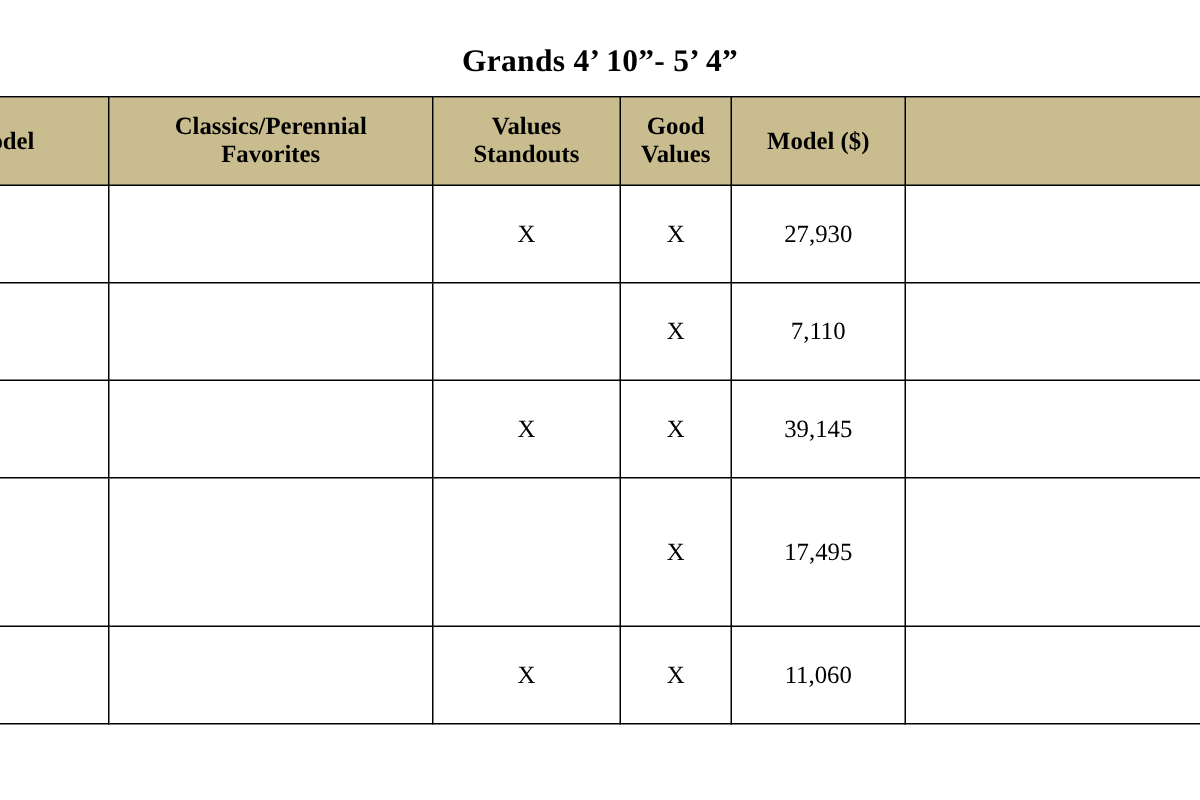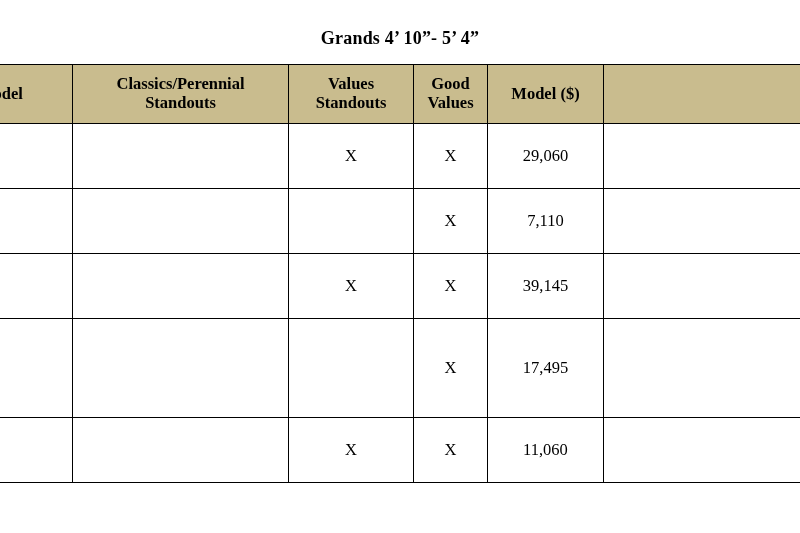--- a/index.html
+++ b/index.html
@@ -16,21 +16,21 @@
   }
   .page {
     position: relative;
     width: 800px;
     height: 533px;
     overflow: hidden;
   }
   .title {
     text-align: center;
     font-family: "Liberation Serif", serif;
-    font-size: 18px;
+    font-size: 21px;
     font-weight: bold;
     letter-spacing: 0.2px;
     padding-top: 28px;
     padding-bottom: 14px;
     color: #000;
   }
   
   .table-wrap {
     position: absolute;
     left: -72px;
@@ -98,37 +98,37 @@
         <col class="c-classics">
         <col class="c-musical">
         <col class="c-values">
         <col class="c-price">
         <col class="c-comments">
       </colgroup>
       <thead>
         <tr>
           <th>Model</th>
           <th>Classics/Perennial
-Standouts</th>
+Favorites</th>
           <th>Values
 Standouts</th>
           <th>Good
 Values</th>
           <th>Model ($)</th>
           <th class="comments-head">Comments</th>
         </tr>
       </thead>
       <tbody>
         <tr>
           <td class="model">Studio
 (5’)</td>
           <td></td>
           <td>X</td>
           <td>X</td>
-          <td>29,060</td>
+          <td>27,930</td>
           <td class="comment"></td>
         </tr>
         <tr>
           <td class="model">150</td>
           <td></td>
           <td></td>
           <td>X</td>
           <td>7,110</td>
           <td class="comment"></td>
         </tr>

